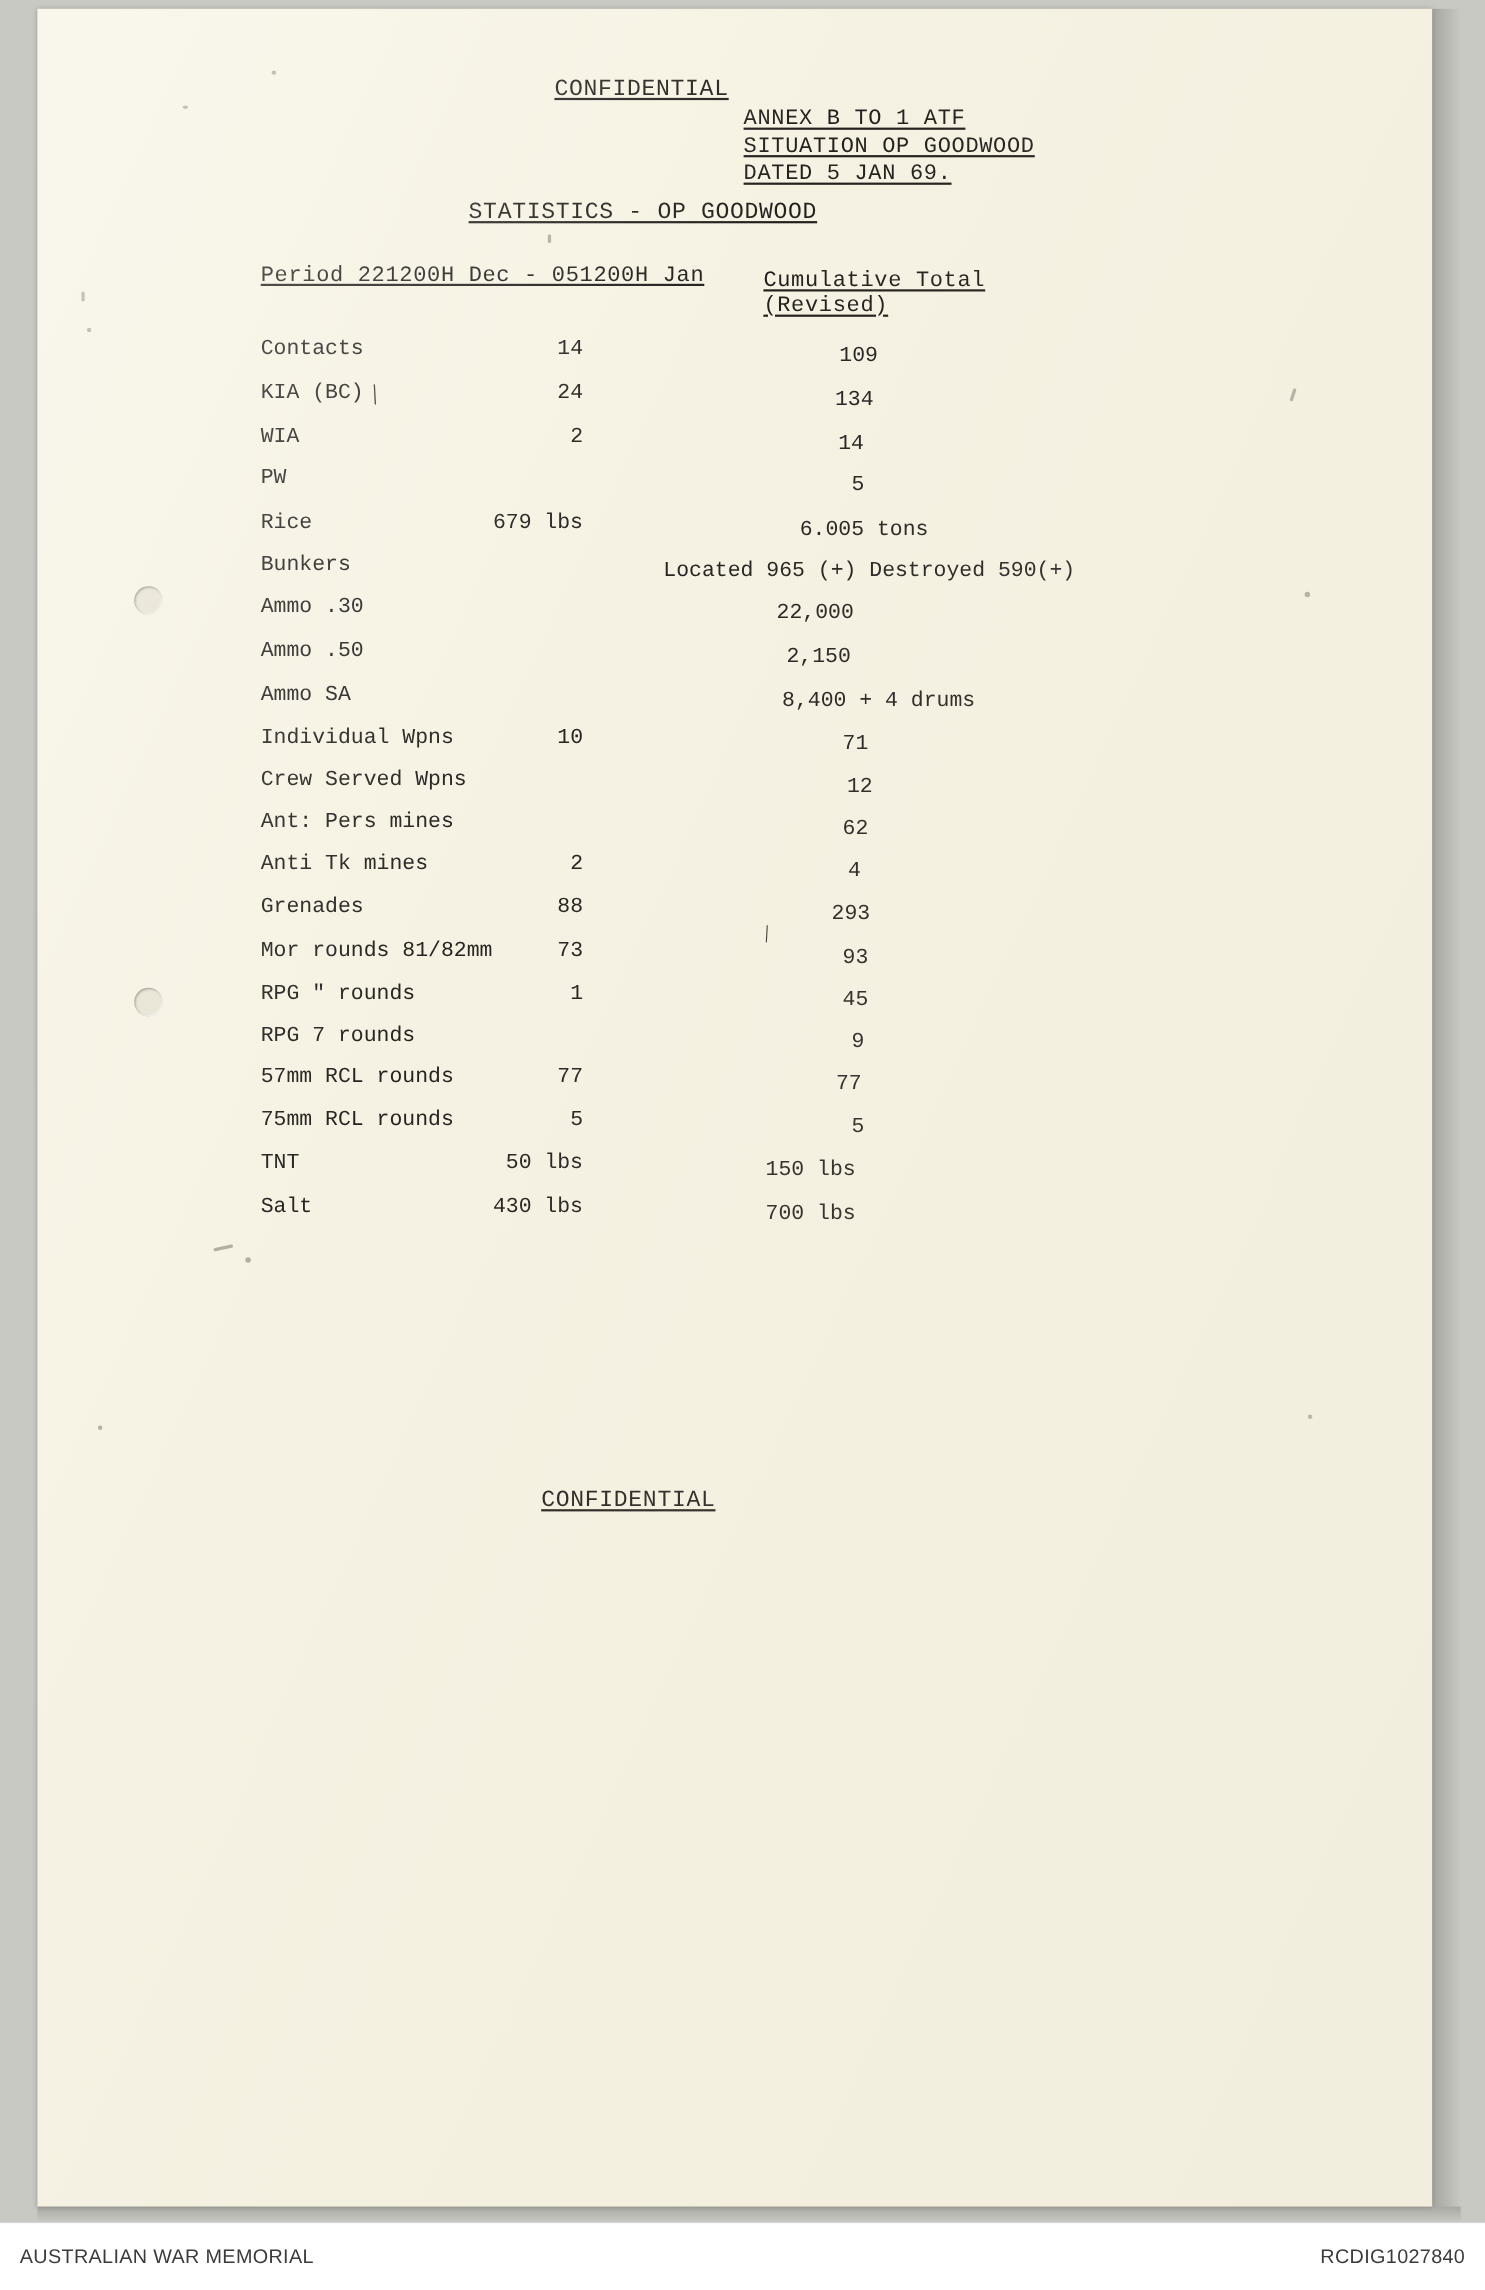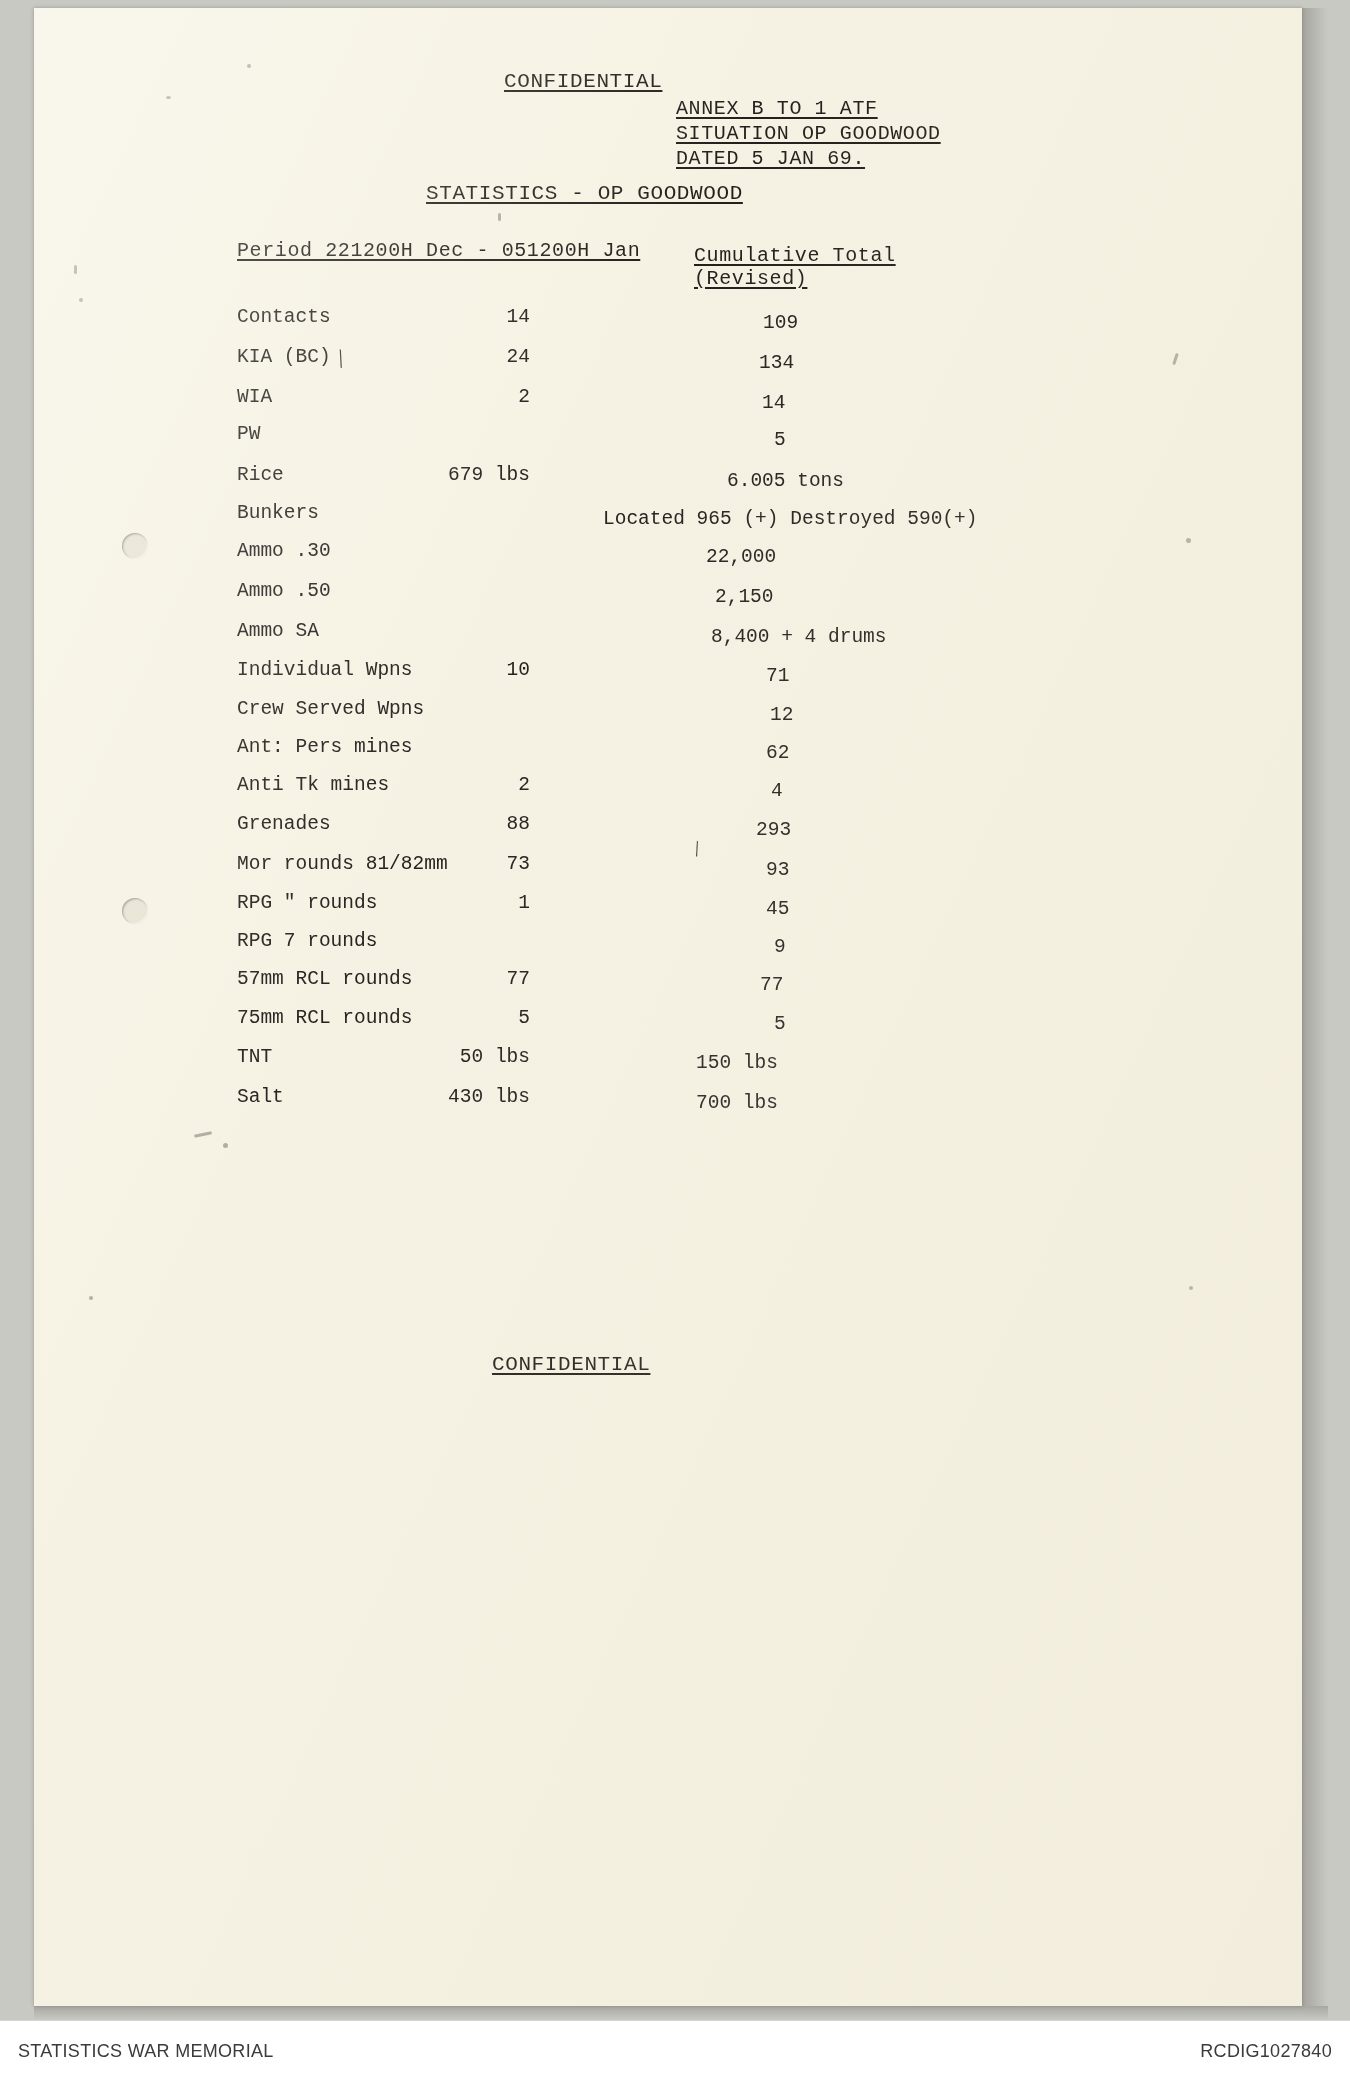--- a/index.html
+++ b/index.html
@@ -244,15 +244,15 @@
   <div class="speck" style="left:45px; top:290px; width:4px; height:4px;"></div>
   <div class="pen-mark" style="left:303px; top:336px; font-size:26px; transform:rotate(16deg);">\</div>
   <div class="pen-mark" style="left:660px; top:828px; font-size:22px; transform:rotate(22deg);">\</div>
   <div class="speck" style="left:464px; top:205px; width:3px; height:8px; border-radius:2px;"></div>
 </div>
 
 <div id="right-edge-shadow"></div>
 <div id="bottom-edge-shadow"></div>
 
 <div id="bottom-bar">
-  <div id="credit-left">STATISTICS WAR MEMORIAL</div>
+  <div id="credit-left">AUSTRALIAN WAR MEMORIAL</div>
   <div id="credit-right">RCDIG1027840</div>
 </div>
 
 </body></html>

